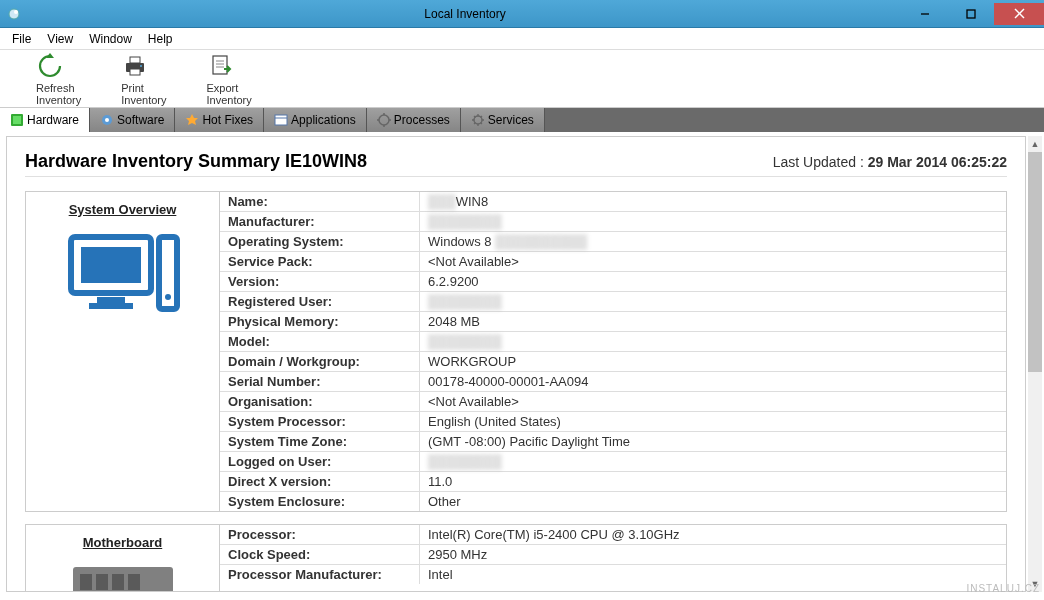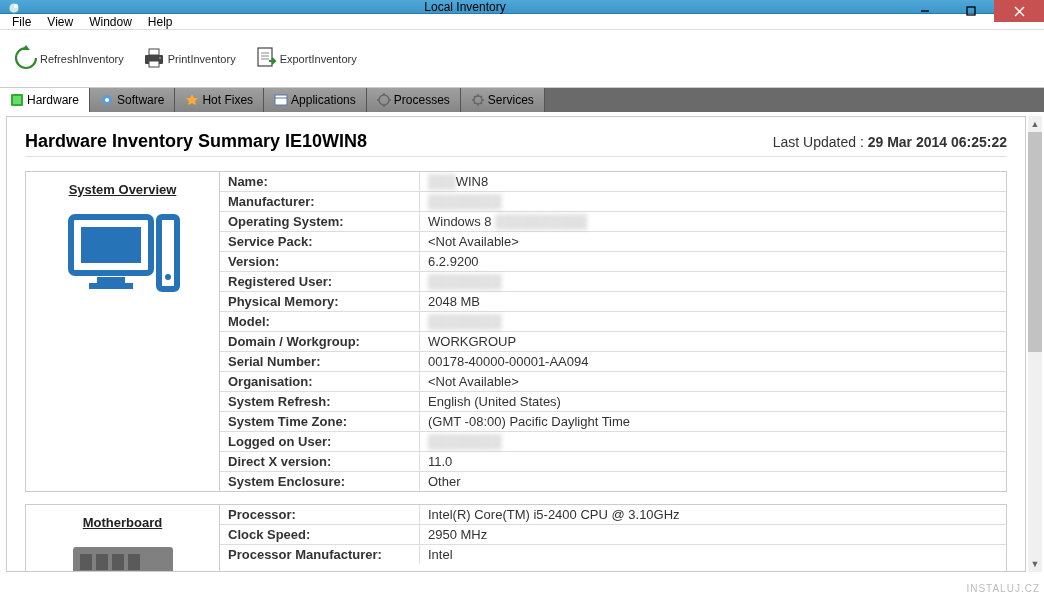--- a/index.html
+++ b/index.html
@@ -1,26 +1,26 @@
 <!DOCTYPE html>
 <html><head>
 <meta charset="utf-8">
 <style>
 * { margin:0; padding:0; box-sizing:border-box; font-family:"Segoe UI",Tahoma,sans-serif; }
 body { width:1044px; height:600px; background:#fff; overflow:hidden; position:relative; }
-.titlebar { height:14px; background:linear-gradient(#4fa8d8,#3d96c8); display:flex; align-items:flex-start; color:#000; border-bottom:1px solid #2a7aa8; }
+.titlebar { height:28px; background:linear-gradient(#4fa8d8,#3d96c8); display:flex; align-items:center; color:#000; border-bottom:1px solid #2a7aa8; }
 .titlebar .appicon { width:16px; height:16px; margin:0 6px; display:flex; align-items:center; justify-content:center; }
 .titlebar .spacer { flex:1; text-align:center; font-size:12px; color:#000; }
 .winbtns { display:flex; }
 .winbtn { width:46px; height:22px; display:flex; align-items:center; justify-content:center; font-size:12px; color:#000; cursor:default; }
 .winbtn.close { background:#c75050; color:#fff; width:50px; }
-.menubar { height:16px; background:#fff; display:flex; align-items:center; padding:0 4px; border-bottom:1px solid #ddd; font-size:12px; }
+.menubar { height:22px; background:#fff; display:flex; align-items:center; padding:0 4px; border-bottom:1px solid #ddd; font-size:12px; }
 .menubar .mitem { padding:2px 8px; cursor:default; }
 .toolbar { height:58px; background:#fff; display:flex; align-items:center; padding:2px 4px; border-bottom:1px solid #ccc; }
-.tbtn { display:flex; flex-direction:row; align-items:center; padding:2px 8px; font-size:11px; color:#333; cursor:default; }
+.tbtn { display:flex; flex-direction:column; padding:2px 8px; font-size:11px; color:#333; cursor:default;margin-left:24px; }
 .tbtn .ticon { width:28px; height:28px; margin-bottom:2px; display:flex; align-items:center; justify-content:center; }
 .tabstrip { height:24px; background:#6a6a6a; display:flex; align-items:stretch; font-size:12px; }
 .tab { display:flex; align-items:center; padding:0 10px; gap:3px; border-right:1px solid #555; color:#000; cursor:default; }
 .tab.inactive { background:linear-gradient(#a0a0a0,#858585); }
 .tab.active { background:#fff; }
 .tab .tabicon { width:14px; height:14px; display:inline-flex; align-items:center; justify-content:center; }
 .content-wrap { position:relative; height:466px; background:#fff; }
 .content-inner { position:absolute; top:4px; left:6px; right:18px; bottom:6px; border:1px solid #ccc; overflow:auto; padding:14px 18px; font-family:Verdana,Tahoma,sans-serif; }
 .heading-row { display:flex; justify-content:space-between; align-items:baseline; margin-bottom:14px; border-bottom:1px solid #e0e0e0; padding-bottom:4px; }
 .heading { font-size:18px; font-weight:bold; color:#000000; }
@@ -237,21 +237,21 @@
             </div>
             <div class="prow">
               <div class="plabel">Serial Number:</div>
               <div class="pval">00178-40000-00001-AA094</div>
             </div>
             <div class="prow">
               <div class="plabel">Organisation:</div>
               <div class="pval">&lt;Not Available&gt;</div>
             </div>
             <div class="prow">
-              <div class="plabel">System Refresh:</div>
+              <div class="plabel">System Processor:</div>
               <div class="pval">English (United States)</div>
             </div>
             <div class="prow">
               <div class="plabel">System Time Zone:</div>
               <div class="pval">(GMT -08:00) Pacific Daylight Time</div>
             </div>
             <div class="prow">
               <div class="plabel">Logged on User:</div>
               <div class="pval"><span class="blurred">████████</span></div>
             </div>

